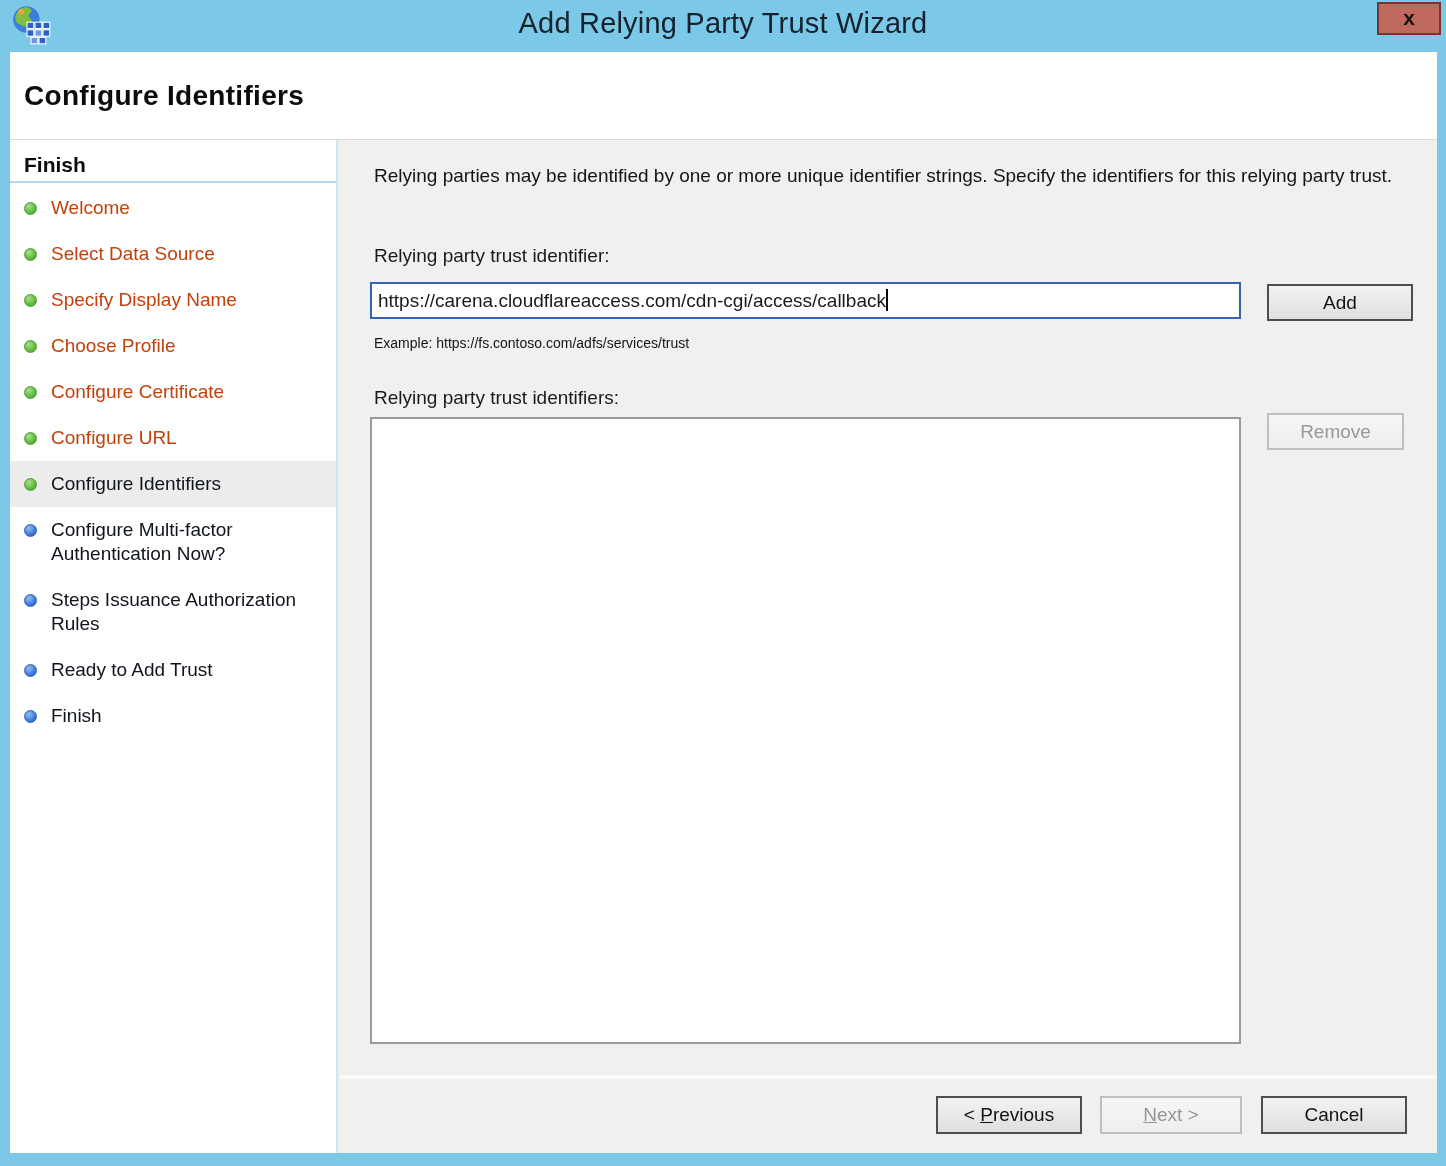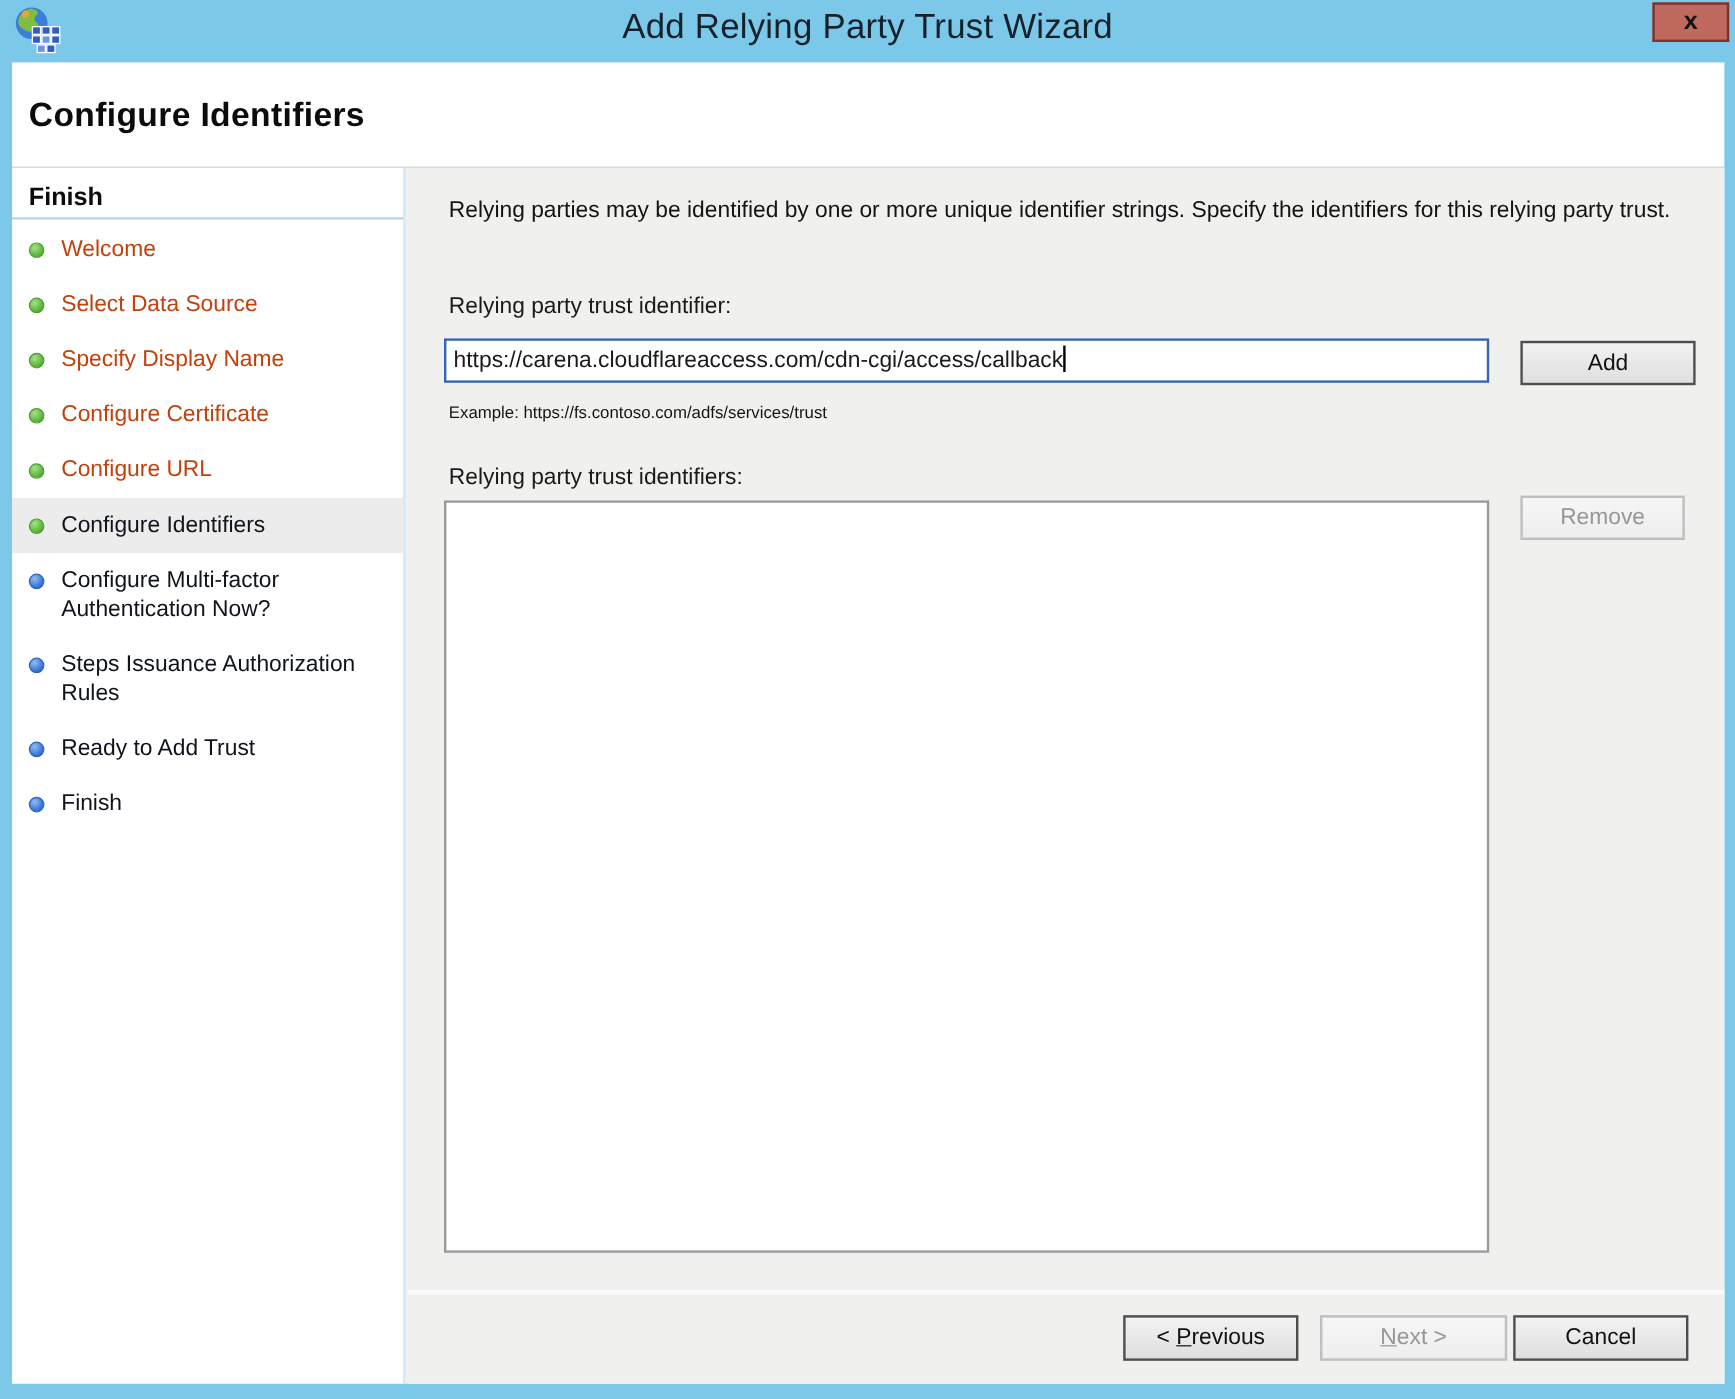--- a/index.html
+++ b/index.html
@@ -110,21 +110,21 @@
   .btn.disabled {
     color:#979797; border-color:#bfbfbf;
     background:linear-gradient(#f6f6f6, #eeeeee);
   }
   .btn-add    { position:absolute; left:927px; top:144px; width:146px; height:37px; }
   .btn-remove { position:absolute; left:927px; top:273px; width:137px; height:37px; }
 
   .footer-sep { position:absolute; left:0; bottom:74px; width:100%; height:4px; background:#fafafa; }
   .footer { position:absolute; left:0; bottom:0; width:100%; height:74px; background:#f0f0ef; }
   .btn-previous { position:absolute; left:596px; top:17px; width:146px; height:38px; }
-  .btn-next     { position:absolute; left:760px; top:17px; width:156px; height:38px; }
+  .btn-next     { position:absolute; left:760px; top:17px; width:142px; height:38px; }
   .btn-cancel   { position:absolute; left:921px; top:17px; width:146px; height:38px; }
   .btn u { text-decoration:underline; }
 </style>
 </head>
 <body>
 
 <div class="titlebar">
   <svg class="app-icon" viewBox="0 0 20 21" aria-hidden="true">
     <circle cx="7.2" cy="7.2" r="6.6" fill="#3a7edb"></circle>
     <path d="M1.6 6 Q2.6 1.8 7 1 Q10.4 1.6 9.6 3.6 Q7.6 4.6 8.8 6.6 Q11 7.6 9.2 9.6 Q6.4 11.6 4.4 10 Q1.2 8.6 1.6 6 Z" fill="#7fbf3f"></path>
@@ -163,20 +163,24 @@
         <li class="step s-done">
           <span class="bullet"></span>
           <span class="step-label">Select Data Source</span>
         </li>
         <li class="step s-done">
           <span class="bullet"></span>
           <span class="step-label">Specify Display Name</span>
         </li>
         <li class="step s-done">
           <span class="bullet"></span>
+          <span class="step-label">Choose Profile</span>
+        </li>
+        <li class="step s-done">
+          <span class="bullet"></span>
           <span class="step-label">Configure Certificate</span>
         </li>
         <li class="step s-done">
           <span class="bullet"></span>
           <span class="step-label">Configure URL</span>
         </li>
         <li class="step s-current">
           <span class="bullet"></span>
           <span class="step-label">Configure Identifiers</span>
         </li>

